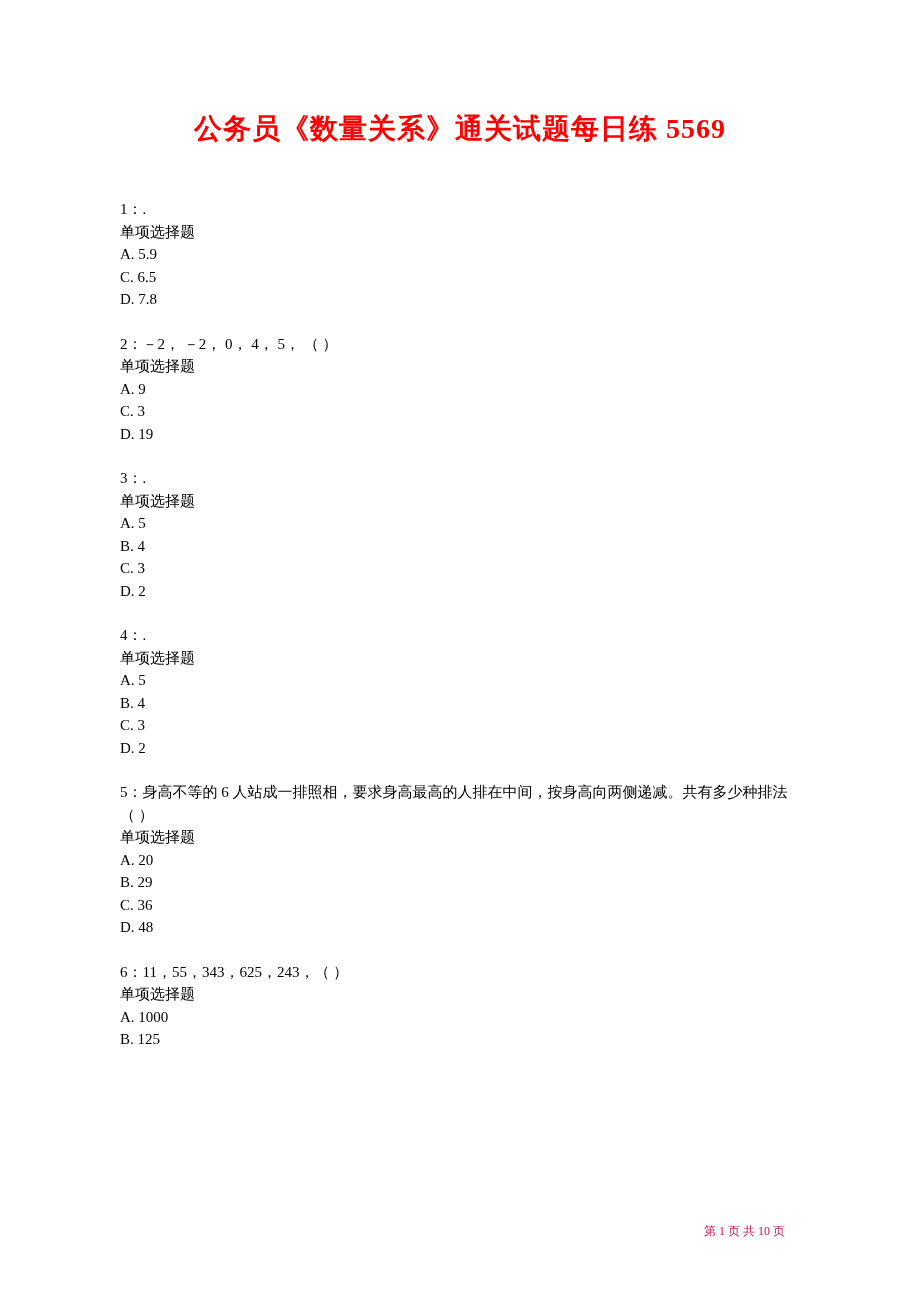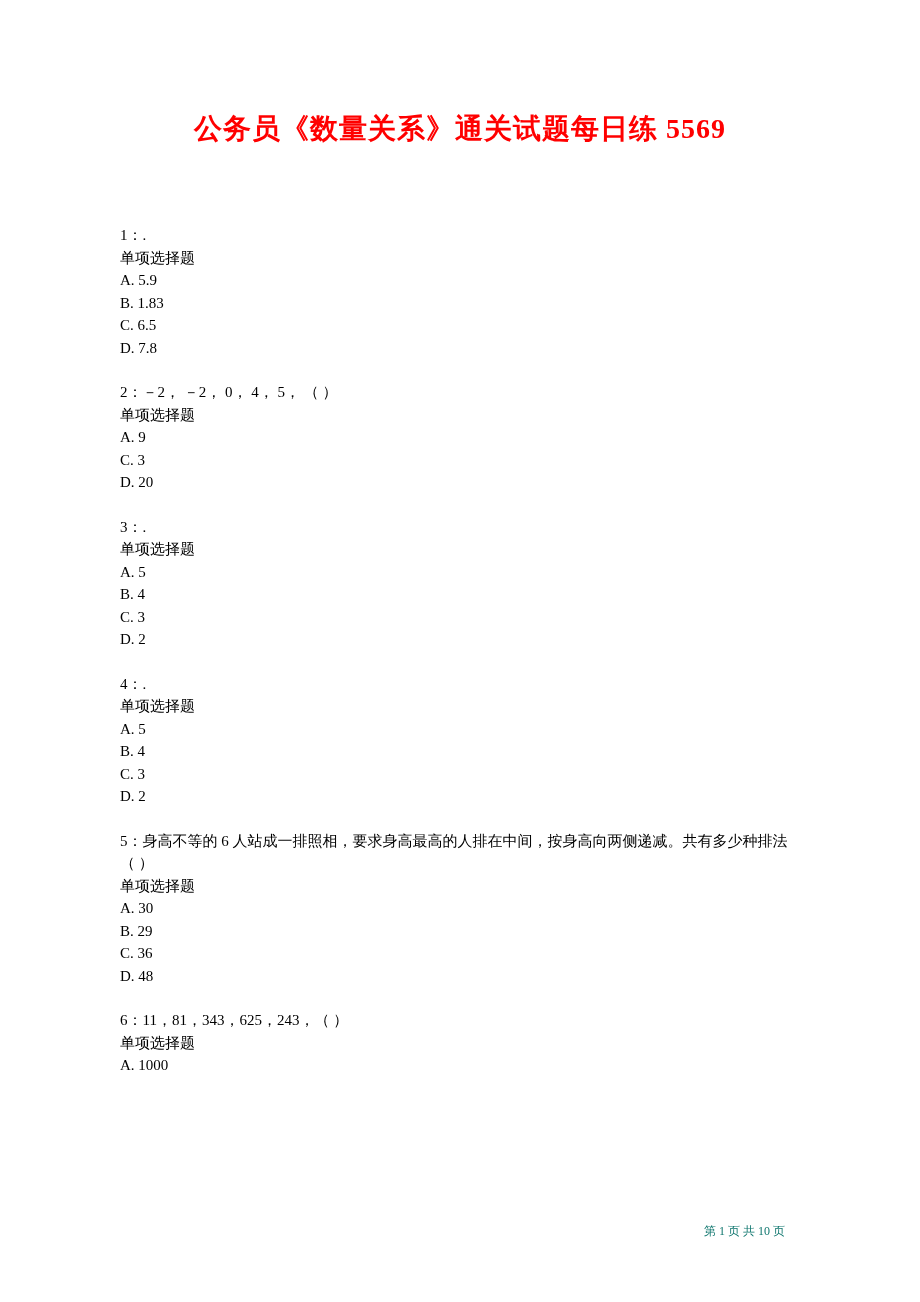--- a/index.html
+++ b/index.html
@@ -15,66 +15,65 @@
       position: relative;
     }
     .page {
       padding: 110px 120px 0 120px;
     }
     .title {
       color: #ff0000;
       font-size: 28px;
       font-weight: bold;
       text-align: center;
-      margin-bottom: 76px;
+      margin-bottom: 50px;
       font-family: "SimSun", "宋体", serif;
       letter-spacing: 1px;
     }
     .question-block {
       margin-bottom: 22px;
       font-size: 15px;
       line-height: 1.5;
       color: #000000;
     }
     .question-line {
       display: block;
     }
     .option {
       display: block;
     }
     .footer {
       position: absolute;
       bottom: 62px;
       right: 135px;
       font-size: 12px;
-      color: #0f766e;
+      color: #be185d;
       font-family: "SimSun", "宋体", serif;
     }
   </style>
 </head>
 <body>
 
 <div class="page">
   <h1 class="title">公务员《数量关系》通关试题每日练 5569</h1>
 
   <div class="question-block">
     <span class="question-line">1：.</span>
     <span class="question-line">单项选择题</span>
     <span class="option">A. 5.9</span>
-    <span class="option">B. 1.83</span>
     <span class="option">C. 6.5</span>
     <span class="option">D. 7.8</span>
   </div>
 
   <div class="question-block">
     <span class="question-line">2：－2， －2， 0， 4， 5， （ ）</span>
     <span class="question-line">单项选择题</span>
     <span class="option">A. 9</span>
     <span class="option">C. 3</span>
-    <span class="option">D. 20</span>
+    <span class="option">D. 19</span>
   </div>
 
   <div class="question-block">
     <span class="question-line">3：.</span>
     <span class="question-line">单项选择题</span>
     <span class="option">A. 5</span>
     <span class="option">B. 4</span>
     <span class="option">C. 3</span>
     <span class="option">D. 2</span>
   </div>
@@ -84,28 +83,29 @@
     <span class="question-line">单项选择题</span>
     <span class="option">A. 5</span>
     <span class="option">B. 4</span>
     <span class="option">C. 3</span>
     <span class="option">D. 2</span>
   </div>
 
   <div class="question-block">
     <span class="question-line">5：身高不等的 6 人站成一排照相，要求身高最高的人排在中间，按身高向两侧递减。共有多少种排法（ ）</span>
     <span class="question-line">单项选择题</span>
-    <span class="option">A. 30</span>
+    <span class="option">A. 20</span>
     <span class="option">B. 29</span>
     <span class="option">C. 36</span>
     <span class="option">D. 48</span>
   </div>
 
   <div class="question-block">
-    <span class="question-line">6：11，81，343，625，243，（  ）</span>
+    <span class="question-line">6：11，55，343，625，243，（  ）</span>
     <span class="question-line">单项选择题</span>
     <span class="option">A. 1000</span>
+    <span class="option">B. 125</span>
   </div>
 </div>
 
 <div class="footer">
   <span>第 </span><span>1</span><span> 页 共 </span><span>10</span><span> 页</span>
 </div>
 
 </body></html>

